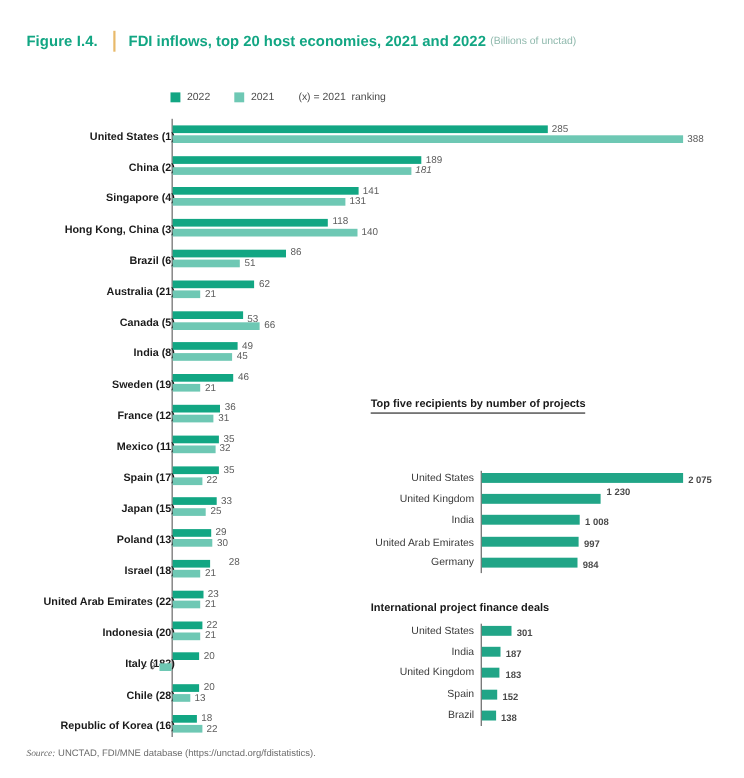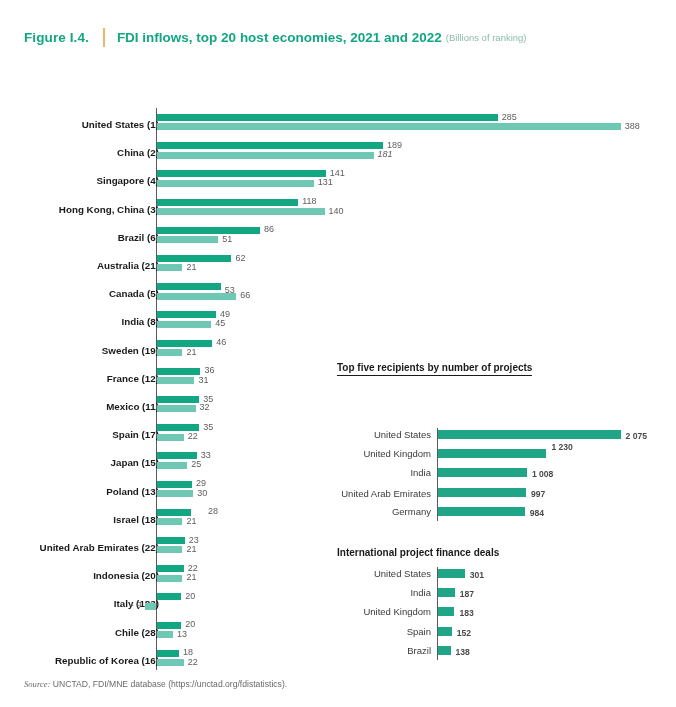--- a/index.html
+++ b/index.html
@@ -81,23 +81,34 @@
 </style>
 </head>
 <body>
 
 <div class="root">
 
   <div class="header">
     <span class="fig-num">Figure I.4.</span>
     <span class="fig-divider"></span>
     <span class="fig-title">FDI inflows, top 20 host economies, 2021 and 2022</span>
-    <span class="fig-units">(Billions of ranking)</span>
+    <span class="fig-units">(Billions of unctad)</span>
   </div>
 
+  <div class="legend">
+    <div class="legend-item">
+      <span class="legend-swatch" style="background: rgb(18, 166, 131);"></span>
+      <span class="legend-label">2022</span>
+    </div>
+    <div class="legend-item">
+      <span class="legend-swatch" style="background: rgb(110, 200, 180);"></span>
+      <span class="legend-label">2021</span>
+    </div>
+    <span class="legend-note">(x) = 2021  ranking</span>
+  </div>
 
   <div class="main-chart">
     <div class="axis-line" id="main-axis" style="height: 562px;"></div>
     <div id="main-rows">
         <div class="row">
           <div class="row-label" style="top: 11px;">United States (1)</div>
           <div class="bar y2022" style="top: 6px; height: 7px; background: rgb(18, 166, 131); left: 157.4px; width: 340.29px;"></div>
           <div class="bar-val" style="top: 3.5px; left: 501.69px;">285</div>
           <div class="bar y2021" style="top: 15.4px; height: 7px; background: rgb(110, 200, 180); left: 157.4px; width: 463.272px;"></div>
           <div class="bar-val" style="top: 12.9px; left: 624.672px;">388</div>

